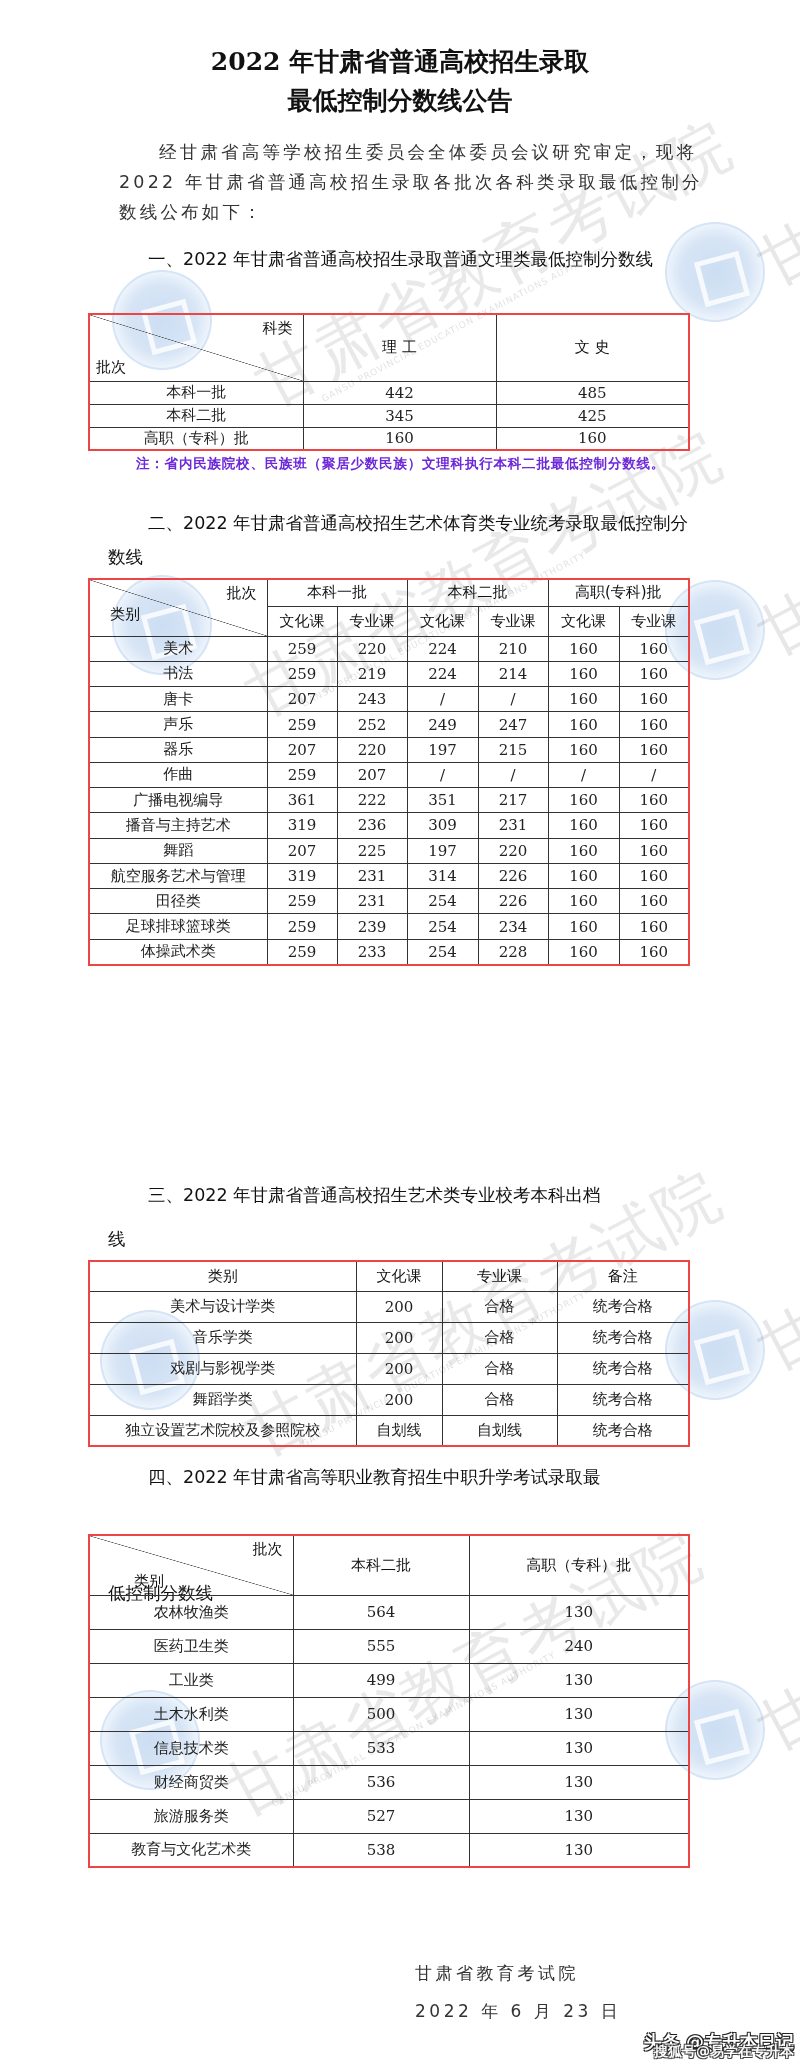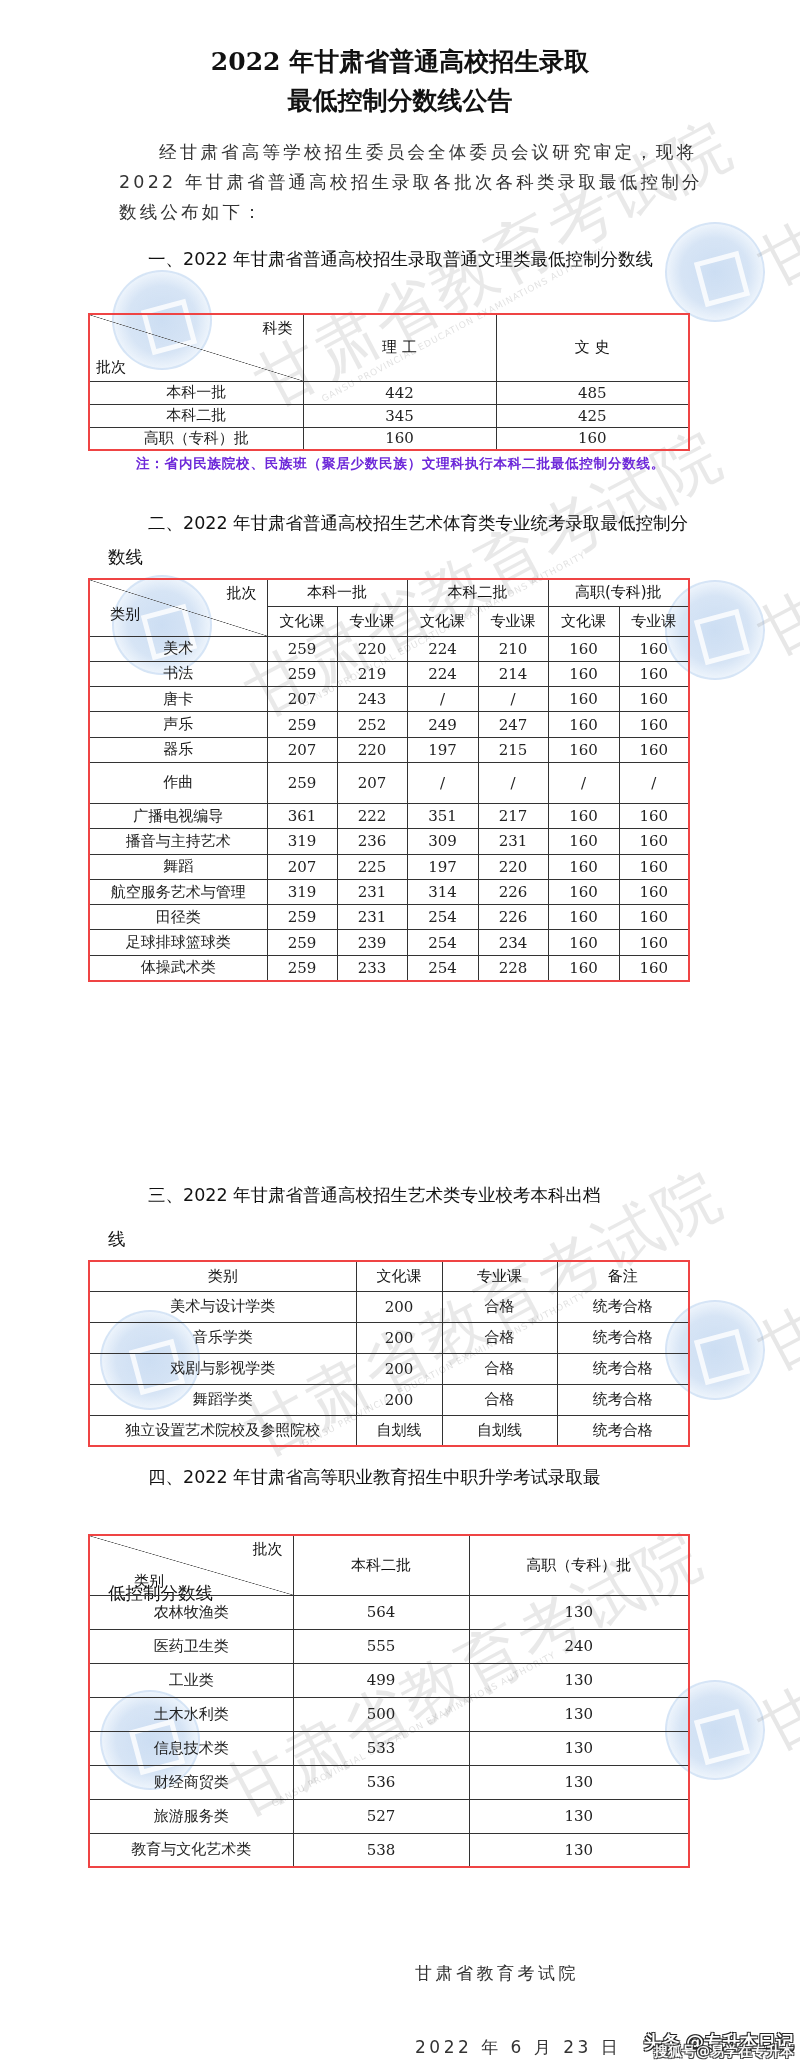--- a/index.html
+++ b/index.html
@@ -215,21 +215,21 @@
         </tr>
         <tr style="height: 25.3px;">
           <td>器乐</td>
           <td>207</td>
           <td>220</td>
           <td>197</td>
           <td>215</td>
           <td>160</td>
           <td>160</td>
         </tr>
-        <tr style="height: 41px;">
+        <tr style="height: 25px;">
           <td>作曲</td>
           <td>259</td>
           <td>207</td>
           <td>/</td>
           <td>/</td>
           <td>/</td>
           <td>/</td>
         </tr>
         <tr style="height: 25.3px;">
           <td>广播电视编导</td>
@@ -406,17 +406,17 @@
         </tr>
         <tr style="height: 34px;">
           <td>教育与文化艺术类</td>
           <td>538</td>
           <td>130</td>
         </tr>
       </tbody>
   </table>
 
   <div class="footer-line" style="top:1962px;">甘肃省教育考试院</div>
-  <div class="footer-line" style="top:2000px;margin-top:36px;">2022 年 6 月 23 日</div>
+  <div class="footer-line" style="top:2000px;">2022 年 6 月 23 日</div>
 
   <div class="brand-wm" style="top:2030px; font-size:18px;">头条 @专升本日记</div>
   <div class="brand-wm" style="top:2043px; font-size:14px; opacity:0.85;">搜狐号@易学在专升本</div>
 </div>
 
 </body></html>

